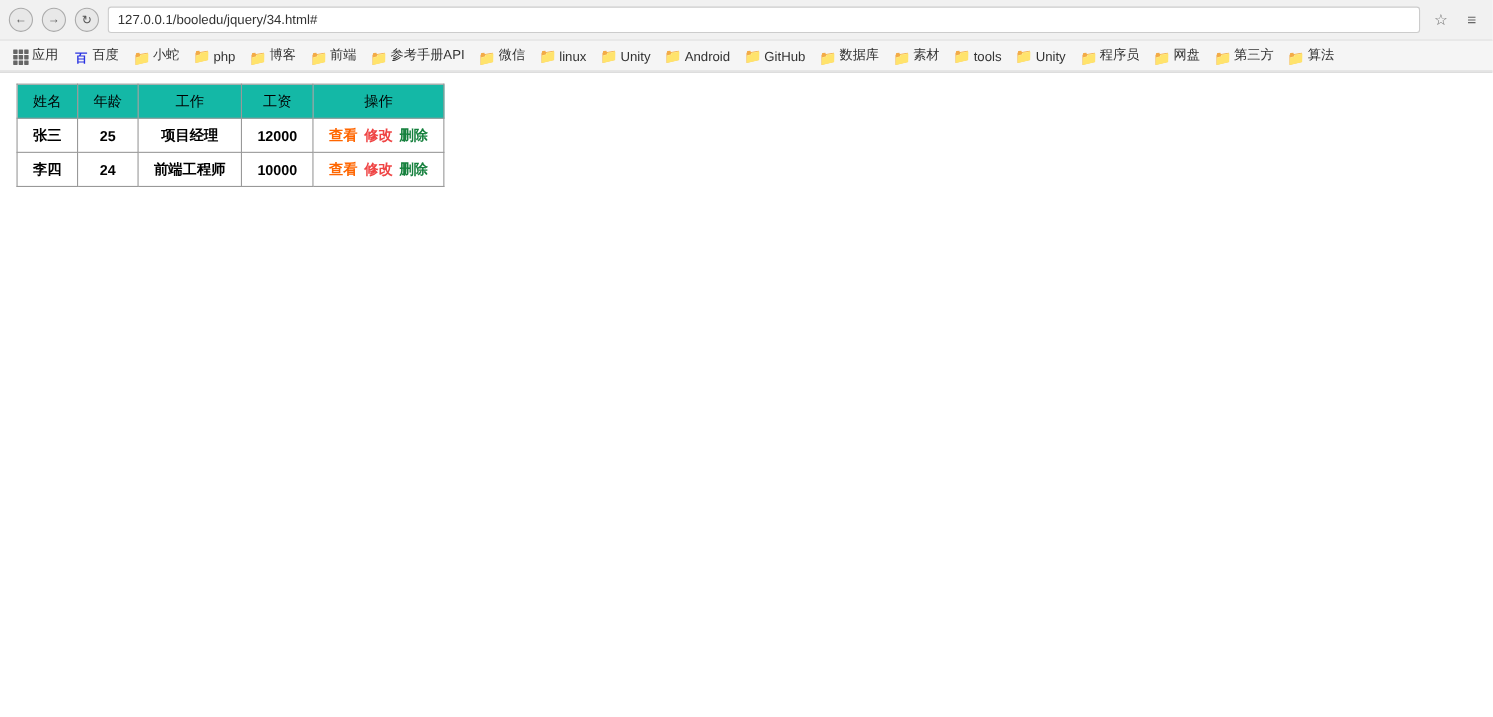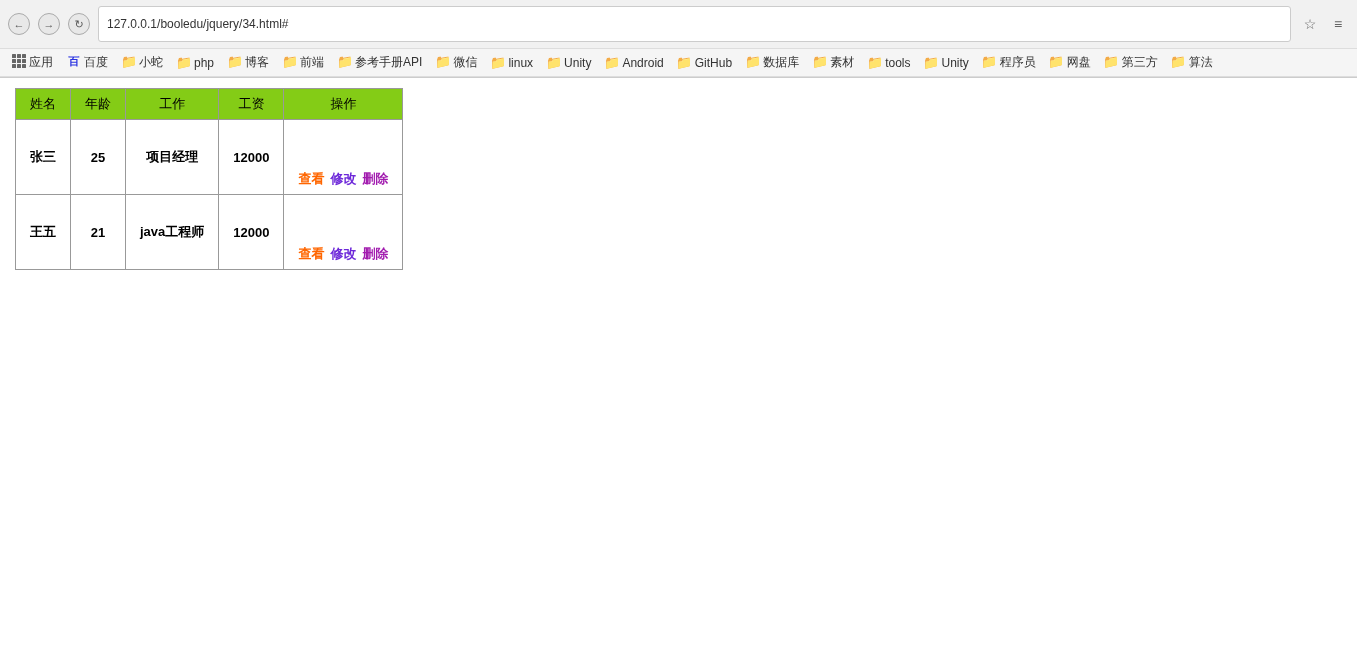--- a/index.html
+++ b/index.html
@@ -2,46 +2,46 @@
 <html><head>
   <meta charset="utf-8">
   <style>
     * { margin: 0; padding: 0; box-sizing: border-box; }
     body { font-family: Arial, "Microsoft YaHei", sans-serif; font-size: 13px; background: #fff; }
 
     
     .browser-chrome { background: #f1f1f1; border-bottom: 1px solid #ccc; }
     .nav-bar { display: flex; align-items: center; padding: 6px 8px; gap: 8px; background: #f1f1f1; border-bottom: 1px solid #ddd; }
     .nav-btn { width: 22px; height: 22px; border-radius: 50%; border: 1px solid #aaa; background: #e8e8e8; cursor: pointer; display: flex; align-items: center; justify-content: center; font-size: 11px; color: #555; }
-    .address-bar { flex: 1; height: 36px; border: 1px solid #ccc; border-radius: 3px; padding: 0 8px; font-size: 12px; background: #fff; color: #333; }
+    .address-bar { flex: 1; height: 24px; border: 1px solid #ccc; border-radius: 3px; padding: 0 8px; font-size: 12px; background: #fff; color: #333; }
     .nav-icons { display: flex; gap: 6px; align-items: center; }
     .nav-icon-btn { width: 22px; height: 22px; display: flex; align-items: center; justify-content: center; cursor: pointer; color: #666; font-size: 14px; }
 
     
     .bookmarks-bar { display: flex; align-items: center; padding: 3px 6px; gap: 2px; background: #f5f5f5; border-bottom: 1px solid #ddd; font-size: 12px; overflow: hidden; white-space: nowrap; }
-    .bookmark-item { display: flex; align-items: flex-start; padding: 2px 6px; border-radius: 3px; cursor: pointer; color: #333; gap: 3px; }
+    .bookmark-item { display: flex; align-items: flex-end; padding: 2px 6px; border-radius: 3px; cursor: pointer; color: #333; gap: 3px; }
     .bookmark-icon { width: 14px; height: 14px; display: inline-flex; align-items: center; justify-content: center; font-size: 11px; }
     .bookmark-folder-icon { color: #e8a000; font-size: 13px; }
     .apps-icon { display: inline-grid; grid-template-columns: repeat(3,4px); grid-template-rows: repeat(3,4px); gap: 1px; }
     .apps-dot { width: 4px; height: 4px; background: #666; border-radius: 0.5px; }
     .baidu-icon { color: #2932e1; font-weight: bold; font-size: 11px; }
 
     
     .page-content { padding: 10px 15px; }
 
     
     table { border-collapse: collapse; font-size: 13px; }
     table th, table td { border: 1px solid #999; padding: 6px 14px; text-align: center; font-weight: bold; }
-    table th { background: #84cc16; font-weight: normal; }
+    table th { background: #14b8a6; font-weight: normal; }
     table td { background: #fff; }
     .action-cell { display: flex; gap: 6px; justify-content: center; }
-    .action-link { color: #f00; text-decoration: none; cursor: pointer; margin-top: 44px; }
+    .action-link { color: #f00; text-decoration: none; cursor: pointer; }
     .view-link { color: #ff6600; }
-    .edit-link { color: #6d28d9; }
-    .delete-link { color: #a21caf; }
+    .edit-link { color: #ef4444; }
+    .delete-link { color: #15803d; }
   </style>
 </head>
 <body>
 
 <div class="browser-chrome">
 
   <div class="nav-bar">
     <button class="nav-btn">←</button>
     <button class="nav-btn">→</button>
     <button class="nav-btn">↻</button>
@@ -165,24 +165,24 @@
           <td>12000</td>
           <td>
             <div class="action-cell">
               <a href="#" class="action-link view-link">查看</a>
               <a href="#" class="action-link edit-link">修改</a>
               <a href="#" class="action-link delete-link">删除</a>
             </div>
           </td>
         </tr>
         <tr>
-          <td>王五</td>
-          <td>21</td>
-          <td>java工程师</td>
-          <td>12000</td>
+          <td>李四</td>
+          <td>24</td>
+          <td>前端工程师</td>
+          <td>10000</td>
           <td>
             <div class="action-cell">
               <a href="#" class="action-link view-link">查看</a>
               <a href="#" class="action-link edit-link">修改</a>
               <a href="#" class="action-link delete-link">删除</a>
             </div>
           </td>
         </tr>
       </tbody>
   </table>

